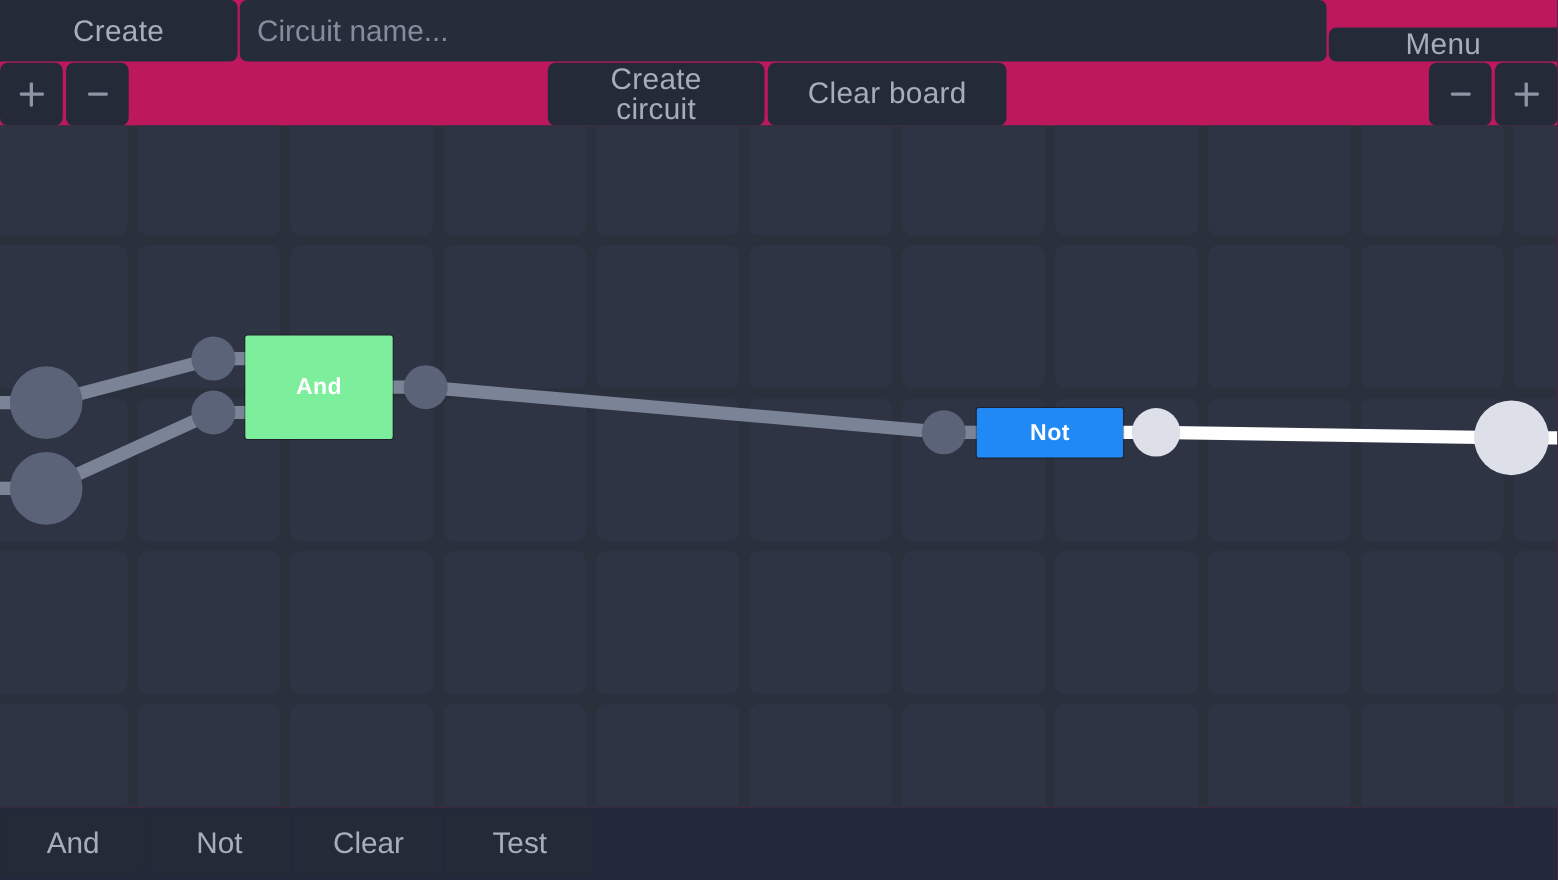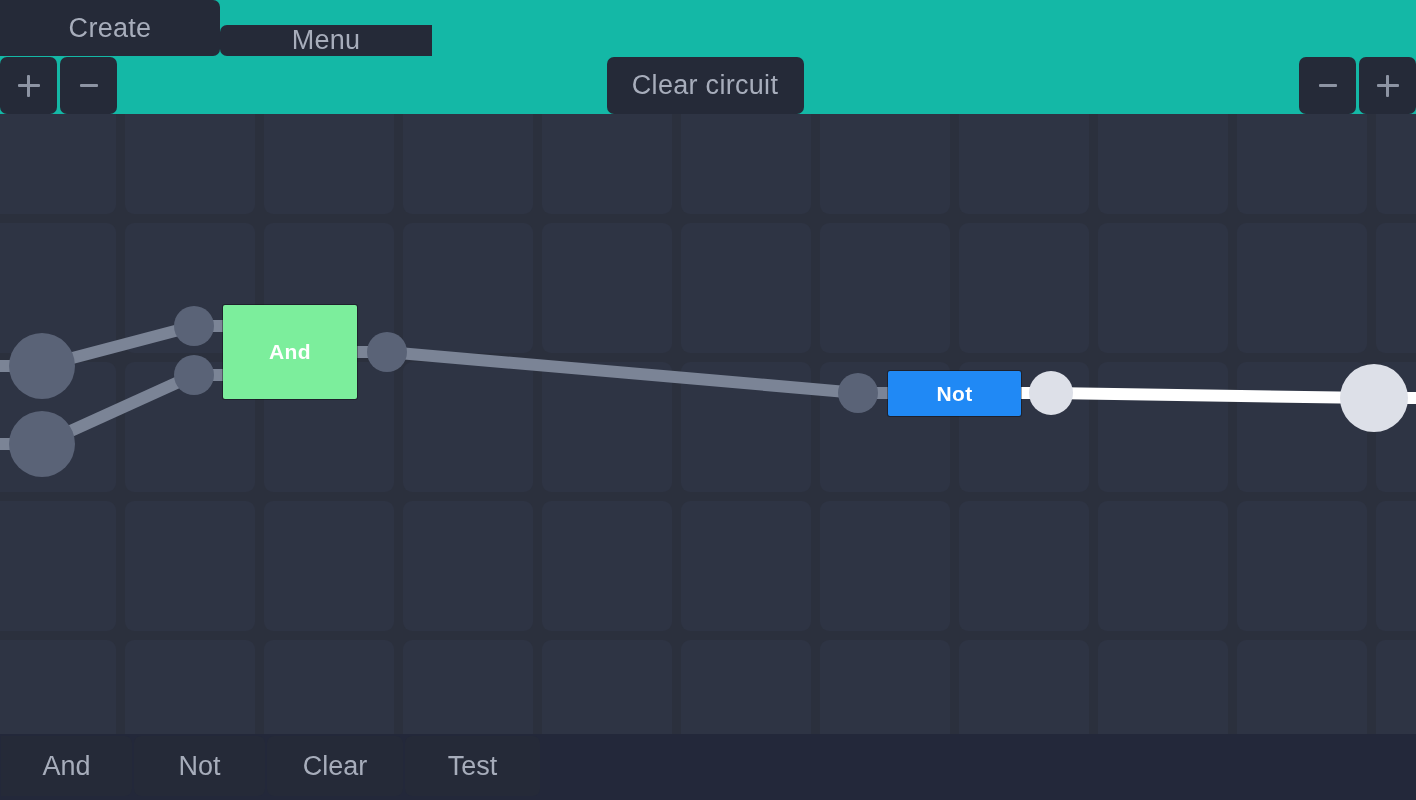--- a/index.html
+++ b/index.html
@@ -12,21 +12,21 @@
     height: 800px;
     overflow: hidden;
     font-family: "Liberation Sans", sans-serif;
     -webkit-font-smoothing: antialiased;
   }
 
   #app {
     position: relative;
     width: 1416px;
     height: 800px;
-    background: #14b8a6;
+    background: #be185d;
     overflow: hidden;
   }
 
   
   .topbar {
     position: absolute;
     left: 0;
     width: 1416px;
     box-sizing: border-box;
     display: flex;
@@ -202,36 +202,38 @@
   .pal-btn.w4 { width: 135px; text-align: center; }
   #bottombar .bb-gap { flex: 1 1 auto; }
 </style>
 </head>
 <body>
 
 <div id="app">
 
   <div class="topbar topbar-row1">
     <button class="tb-btn flat-left" style="width:220px;">Create</button>
+    <input class="name-input" type="text" placeholder="Circuit name..." style="">
     <button class="tb-btn flat-right" style="width:212px;">Menu</button>
   </div>
 
   <div class="topbar topbar-row2">
     <button class="icon-btn flat-left" style="width:57px;">
       <span class="glyph plus"></span>
     </button>
     <span style="width:3px;"></span>
     <button class="icon-btn" style="width:57px;">
       <span class="glyph minus"></span>
     </button>
 
     <span class="tb-gap"></span>
 
-    <button class="tb-btn" style="width:197px;">Clear circuit</button>
+    <button class="tb-btn" style="width:197px;">Create circuit</button>
     <span style="width:3px;"></span>
+    <button class="tb-btn" style="width:217px;">Clear board</button>
     <span style="width:3px;"></span>
 
     <span class="tb-gap"></span>
 
     <button class="icon-btn" style="width:57px;">
       <span class="glyph minus"></span>
     </button>
     <span style="width:3px;"></span>
     <button class="icon-btn flat-right" style="width:57px;">
       <span class="glyph plus"></span>

